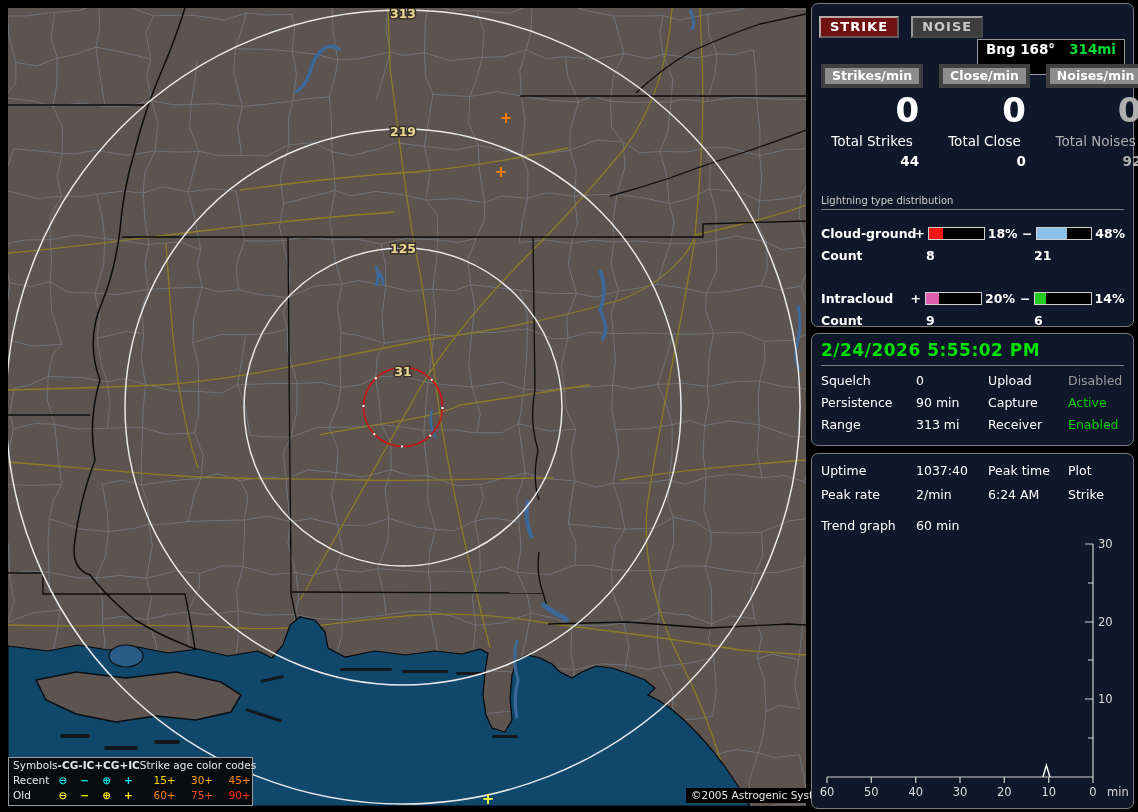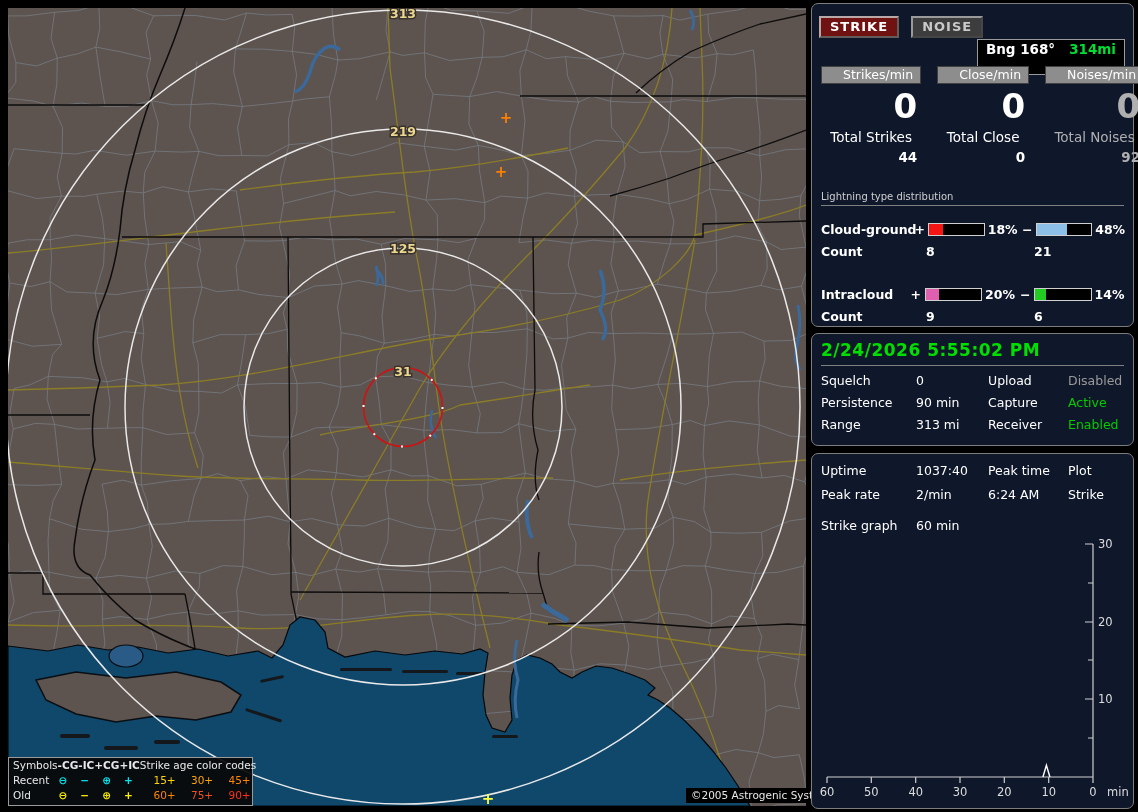--- a/index.html
+++ b/index.html
@@ -24,22 +24,22 @@
   #panel-trend{top:453px;height:354px;}
   .btn{display:inline-block;font-weight:bold;font-size:13px;padding:1px 9px 2px 9px;letter-spacing:1px;}
   .btn-strike{background:#701212;color:#fff;border:2px outset #b8a8a8;margin-left:7px;}
   .btn-noise{background:#3d3d3d;color:#c9c9c9;border:2px outset #9a9a9a;margin-left:7px;}
   .bng-box{float:right;margin-right:8px;margin-top:1px;border:1px solid #9a9a9a;background:#000;
      padding:1px 8px 17px 8px;font-size:13.5px;font-weight:bold;}
   .bng-rng{color:#00dd33;margin-left:14px;}
   .count-grid{display:flex;margin-top:26px;padding:0 9px;}
   .count-col{width:104px;}
   .count-col + .count-col{margin-left:16px;}
-  .chip{display:inline-block;background:#8d8d8d;color:#fff;border:1px solid #404040;
-     font-size:12.5px;padding:0px 7px 1px 21px;}
+  .chip{display:inline-block;background:#8d8d8d;color:#fff;border:4px solid #404040;
+     font-size:12.5px;padding:0px 7px 1px 7px;font-weight:bold;}
   .rate-num{font-size:34px;font-weight:bold;text-align:right;padding-right:4px;line-height:40px;margin-top:2px;}
   .total-lbl{font-size:13.5px;text-align:center;margin-top:3px;}
   .total-num{font-size:13.5px;font-weight:bold;text-align:right;padding-right:4px;margin-top:4px;}
   .dim{color:#b0b0b0;}
   .dist-title{margin:26px 9px 16px 9px;font-size:10px;color:#cfcfcf;
      border-bottom:1px solid #808080;padding-bottom:3px;}
   .dist-row{display:flex;align-items:center;margin:10px 4px 0 9px;font-size:12.5px;font-weight:bold;white-space:nowrap;}
   .d-name{width:93px;}
   .d-sign{width:12px;text-align:center;}
   .bar{width:58px;height:11px;border:1px solid #d0d0d0;background:#000;margin:0 3px;}
@@ -304,21 +304,21 @@
       <span class="tr-l2">Peak time</span>
       <span class="tr-v2">Plot</span>
     </div>
     <div class="tr-row">
       <span class="tr-l1">Peak rate</span>
       <span class="tr-v1">2/min</span>
       <span class="tr-l2">6:24 AM</span>
       <span class="tr-v2">Strike</span>
     </div>
     <div class="tr-graph-row">
-      <span class="tr-l1">Strike graph</span>
+      <span class="tr-l1">Trend graph</span>
       <span>60 min</span>
     </div>
     <svg id="trendchart" width="319" height="274" viewBox="0 0 319 274">
       <g stroke="#cfcfcf" stroke-width="1.2" fill="none">
         <path d="M281,12 L281,245"></path>
         <path d="M15,245 L281,245"></path>
         <path d="M273,12 L281,12 M273,90 L281,90 M273,167 L281,167"></path>
         <path d="M276,51 L281,51 M276,128 L281,128 M276,206 L281,206"></path>
         <path d="M15,245 L15,251 M59.3,245 L59.3,251 M103.7,245 L103.7,251 M148,245 L148,251 M192.3,245 L192.3,251 M236.7,245 L236.7,251 M281,245 L281,251"></path>
       </g>

